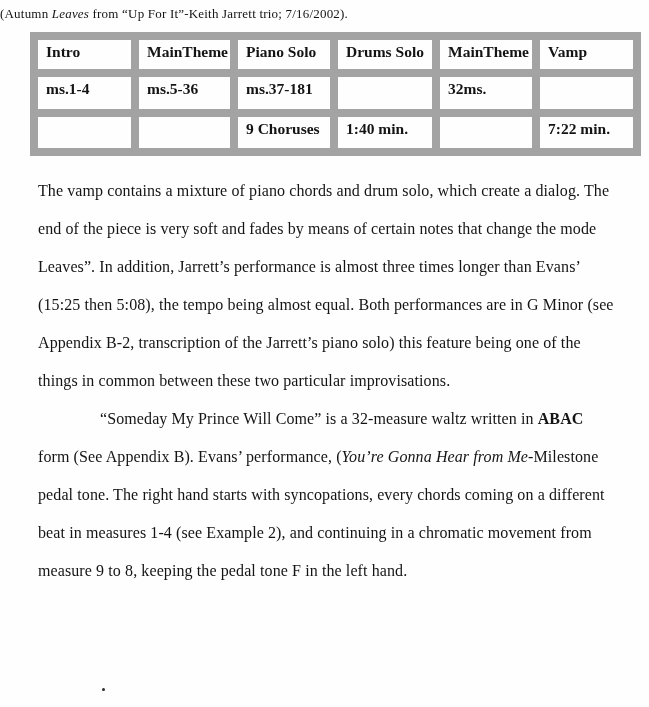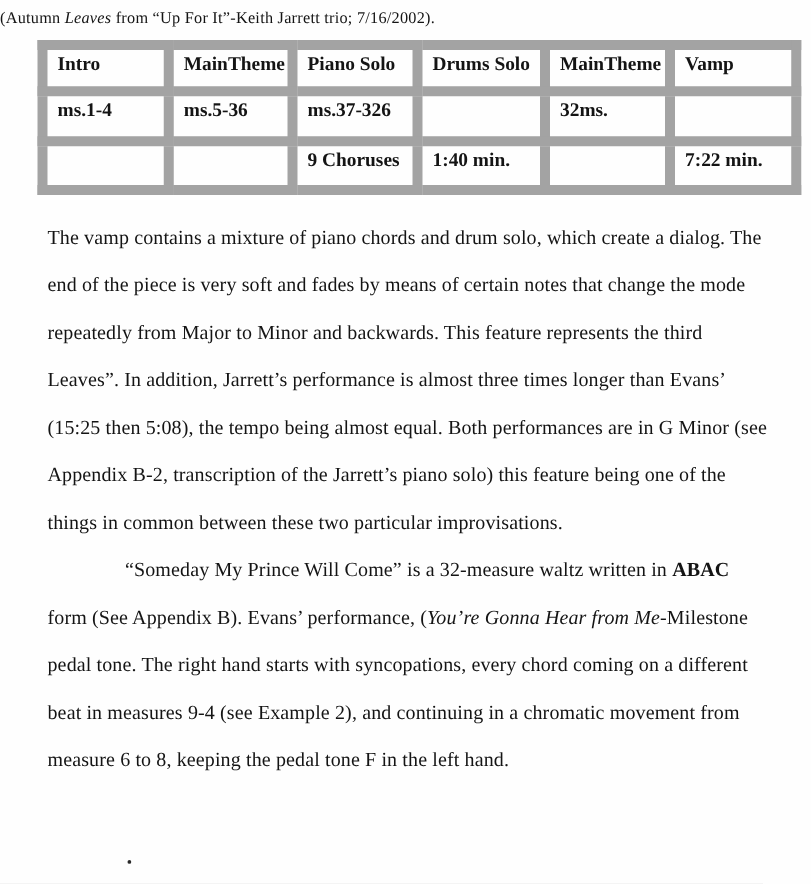--- a/index.html
+++ b/index.html
@@ -100,53 +100,52 @@
       <th>Intro</th>
       <th>MainTheme</th>
       <th>Piano Solo</th>
       <th>Drums Solo</th>
       <th>MainTheme</th>
       <th>Vamp</th>
     </tr>
     <tr class="r2">
       <td>ms.1-4</td>
       <td>ms.5-36</td>
-      <td>ms.37-326</td>
+      <td>ms.37-181</td>
       <td></td>
       <td>32ms.</td>
       <td></td>
     </tr>
     <tr class="r3">
       <td></td>
       <td></td>
       <td>9 Choruses</td>
       <td>1:40 min.</td>
       <td></td>
       <td>7:22 min.</td>
     </tr>
   </tbody>
     </table>
 
   <div class="bodytext">
 
     <div>
       <div class="line"><span>The vamp contains a mixture of piano chords and drum solo, which create a dialog. The</span></div>
       <div class="line"><span>end of the piece is very soft and fades by means of certain notes that change the mode</span></div>
-      <div class="line"><span>repeatedly from Major to Minor and backwards. This feature represents the third</span></div>
       <div class="line"><span>Leaves”. In addition, Jarrett’s performance is almost three times longer than Evans’</span></div>
       <div class="line"><span>(15:25 then 5:08), the tempo being almost equal. Both performances are in G Minor (see</span></div>
       <div class="line"><span>Appendix B-2, transcription of the Jarrett’s piano solo) this feature being one of the</span></div>
       <div class="line"><span>things in common between these two particular improvisations.</span></div>
     </div>
 
     <div>
       <div class="line indent"><span>“Someday My Prince Will Come” is a 32-measure waltz written in </span><span class="b">ABAC</span></div>
       <div class="line"><span>form (See Appendix B). Evans’ performance, (</span><span class="i">You’re Gonna Hear from Me</span><span>-Milestone</span></div>
-      <div class="line"><span>pedal tone. The right hand starts with syncopations, every chord coming on a different</span></div>
-      <div class="line"><span>beat in measures 9-4 (see Example 2), and continuing in a chromatic movement from</span></div>
-      <div class="line"><span>measure 6 to 8, keeping the pedal tone F in the left hand.</span></div>
+      <div class="line"><span>pedal tone. The right hand starts with syncopations, every chords coming on a different</span></div>
+      <div class="line"><span>beat in measures 1-4 (see Example 2), and continuing in a chromatic movement from</span></div>
+      <div class="line"><span>measure 9 to 8, keeping the pedal tone F in the left hand.</span></div>
     </div>
 
   </div>
 
   <div class="speck"></div>
 
 </div>
 
 </body></html>

